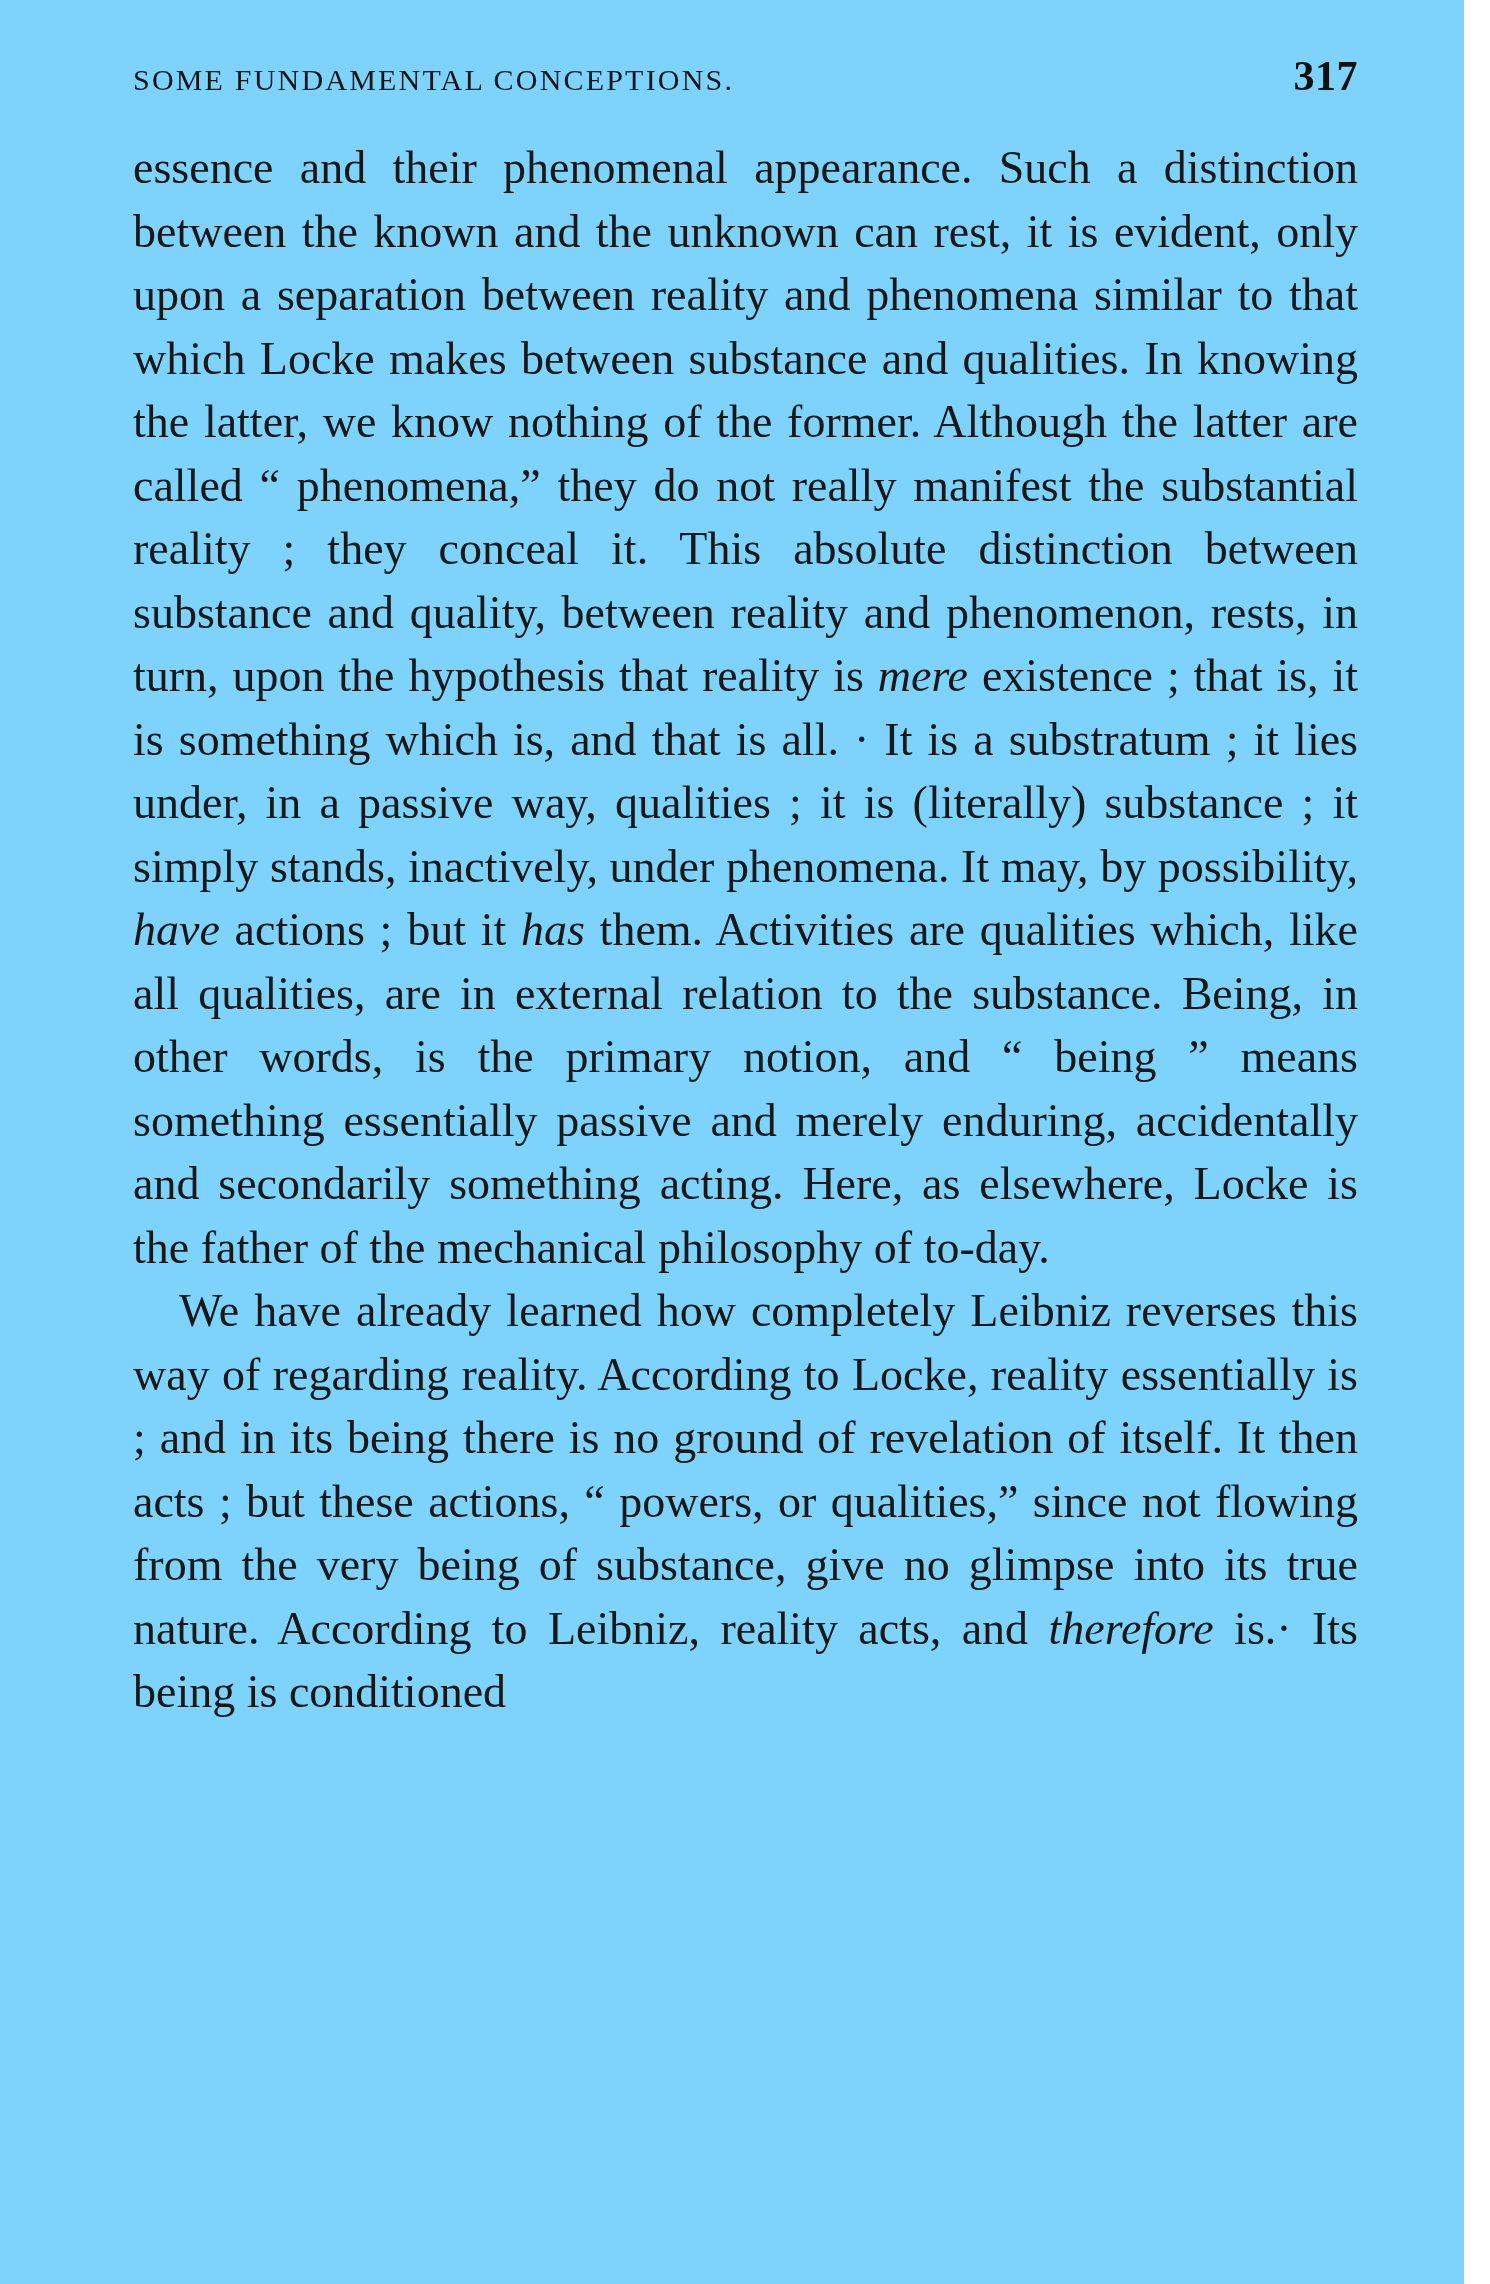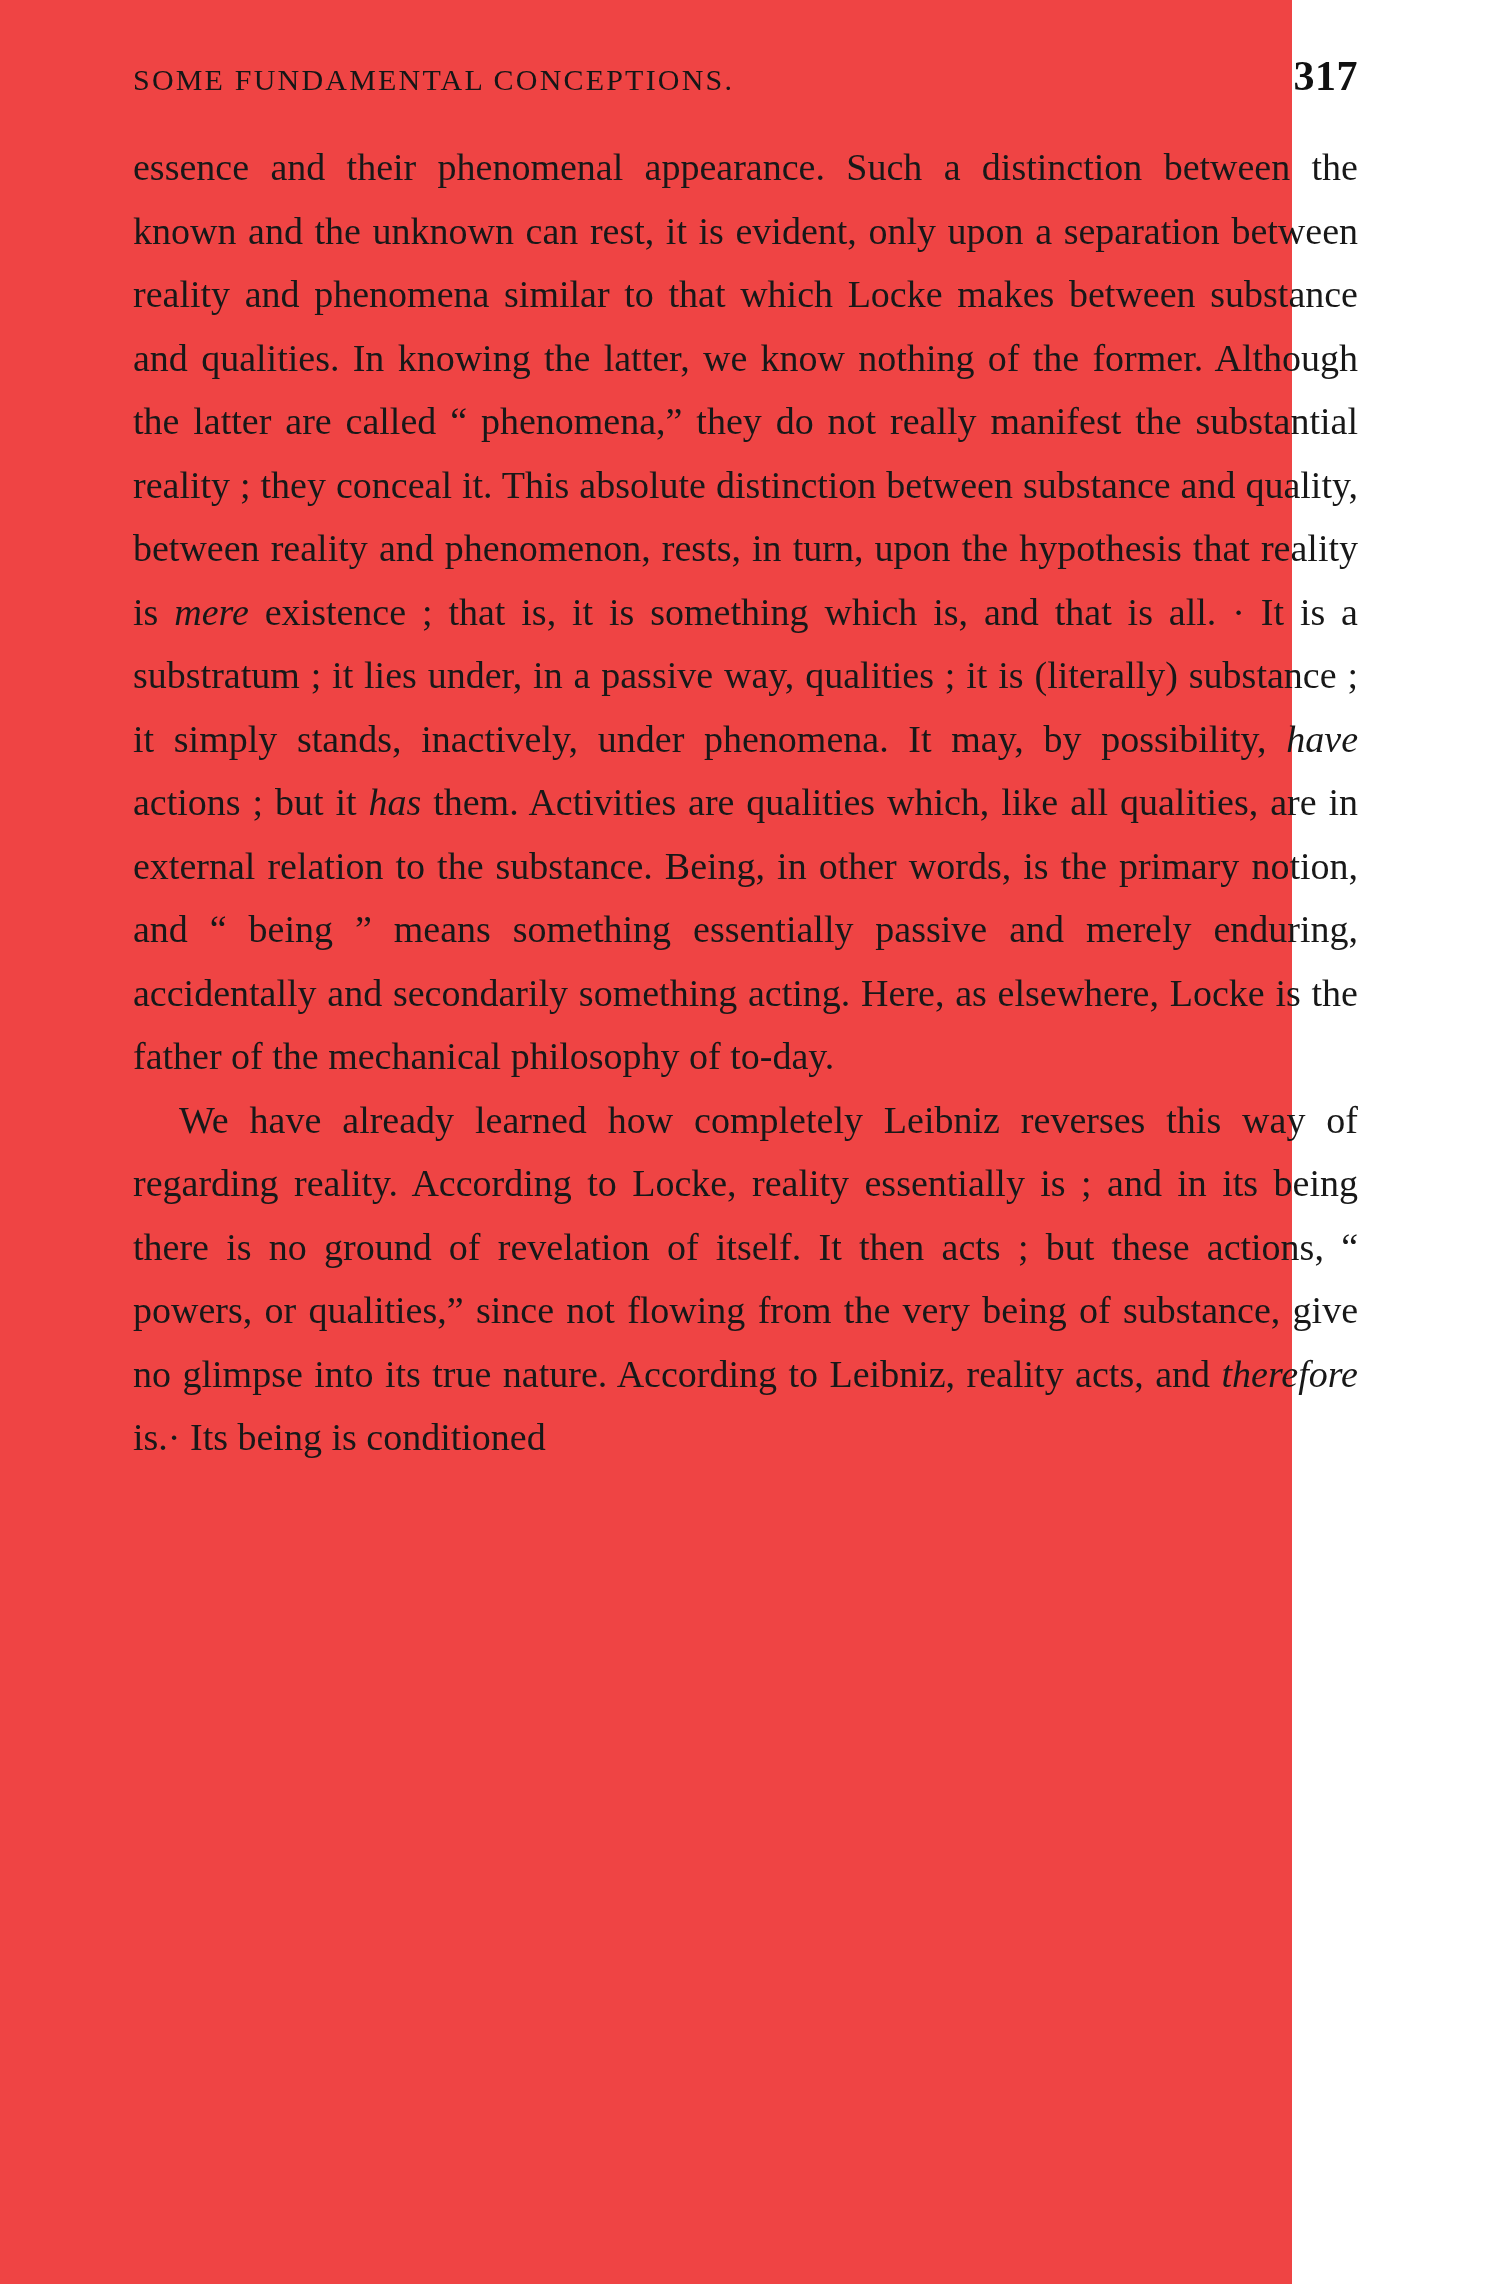--- a/index.html
+++ b/index.html
@@ -12,23 +12,23 @@
     height: 2284px;
     font-family: "Liberation Serif", serif;
     color: #1a1a1a;
     position: relative;
     overflow: hidden;
   }
   .page {
     position: absolute;
     left: 0;
     top: 0;
-    width: 1292px;
+    width: 1464px;
     height: 2284px;
-    background: #ef4444;
+    background: #7dd3fc;
   }
   .page-inner {
     position: absolute;
     left: 133px;
     top: 52px;
     width: 1225px;
   }
   .running-head {
     display: flex;
     align-items: baseline;
@@ -45,21 +45,21 @@
   }
   .folio {
     font-size: 42px;
     font-weight: bold;
     margin-left: auto;
     color: #111111;
     letter-spacing: 0.5px;
   }
   .body-text {
     margin-top: 26px;
-    font-size: 38px;
+    font-size: 46px;
     line-height: 63.5px;
     text-align: justify;
     color: #181818;
   }
   .body-text p {
     margin: 0;
   }
   .body-text p.indent {
     text-indent: 46px;
   }

